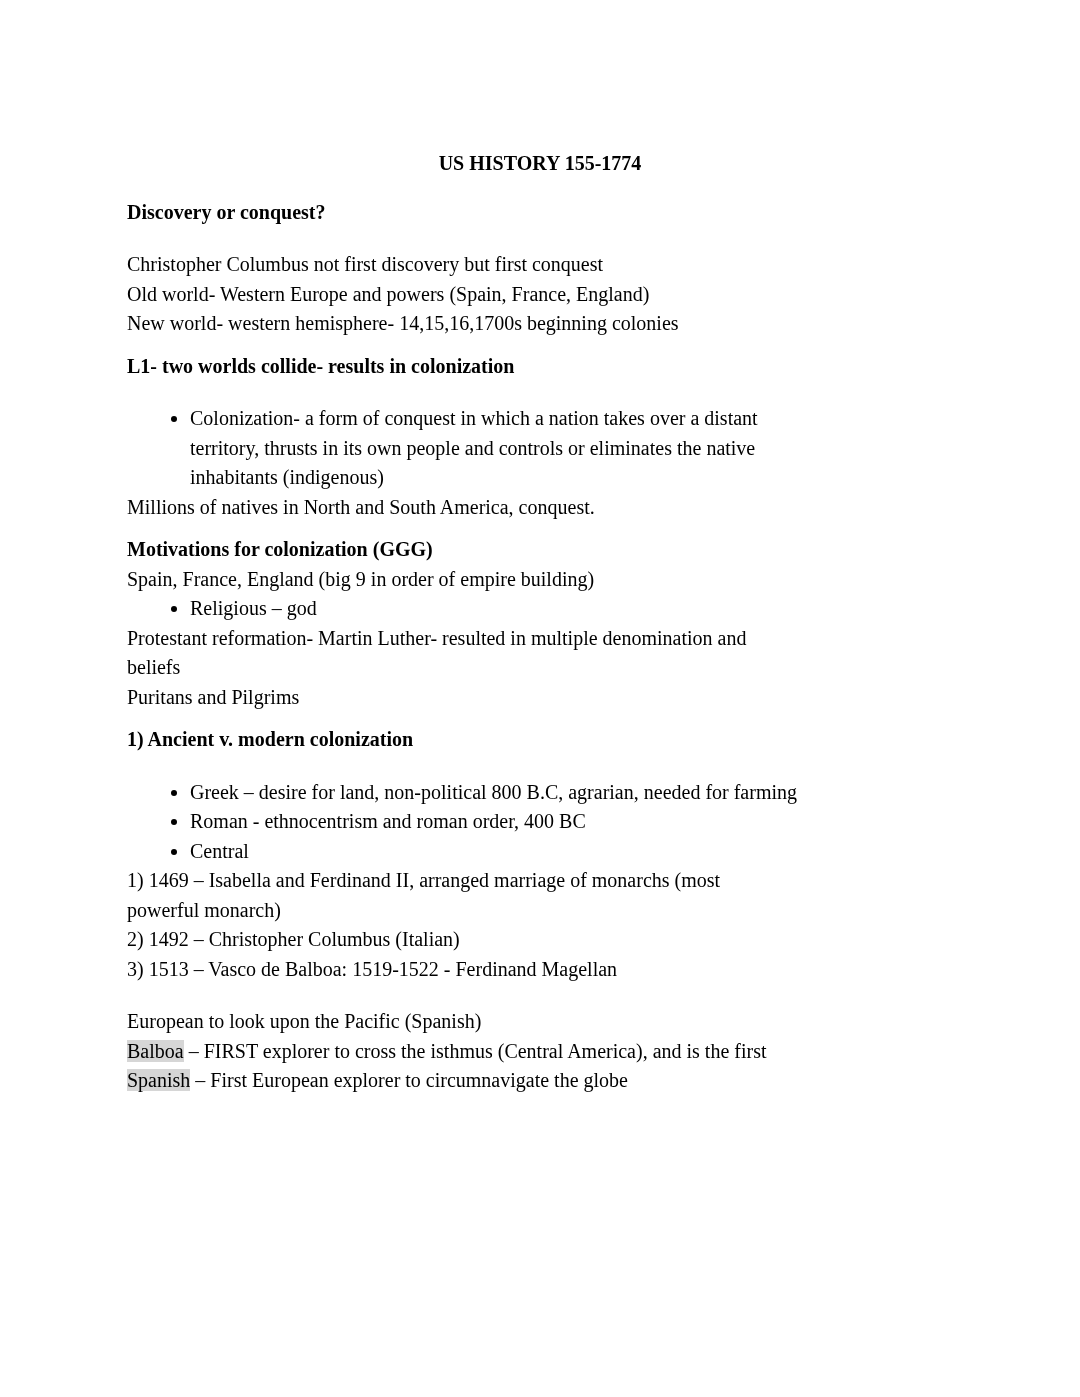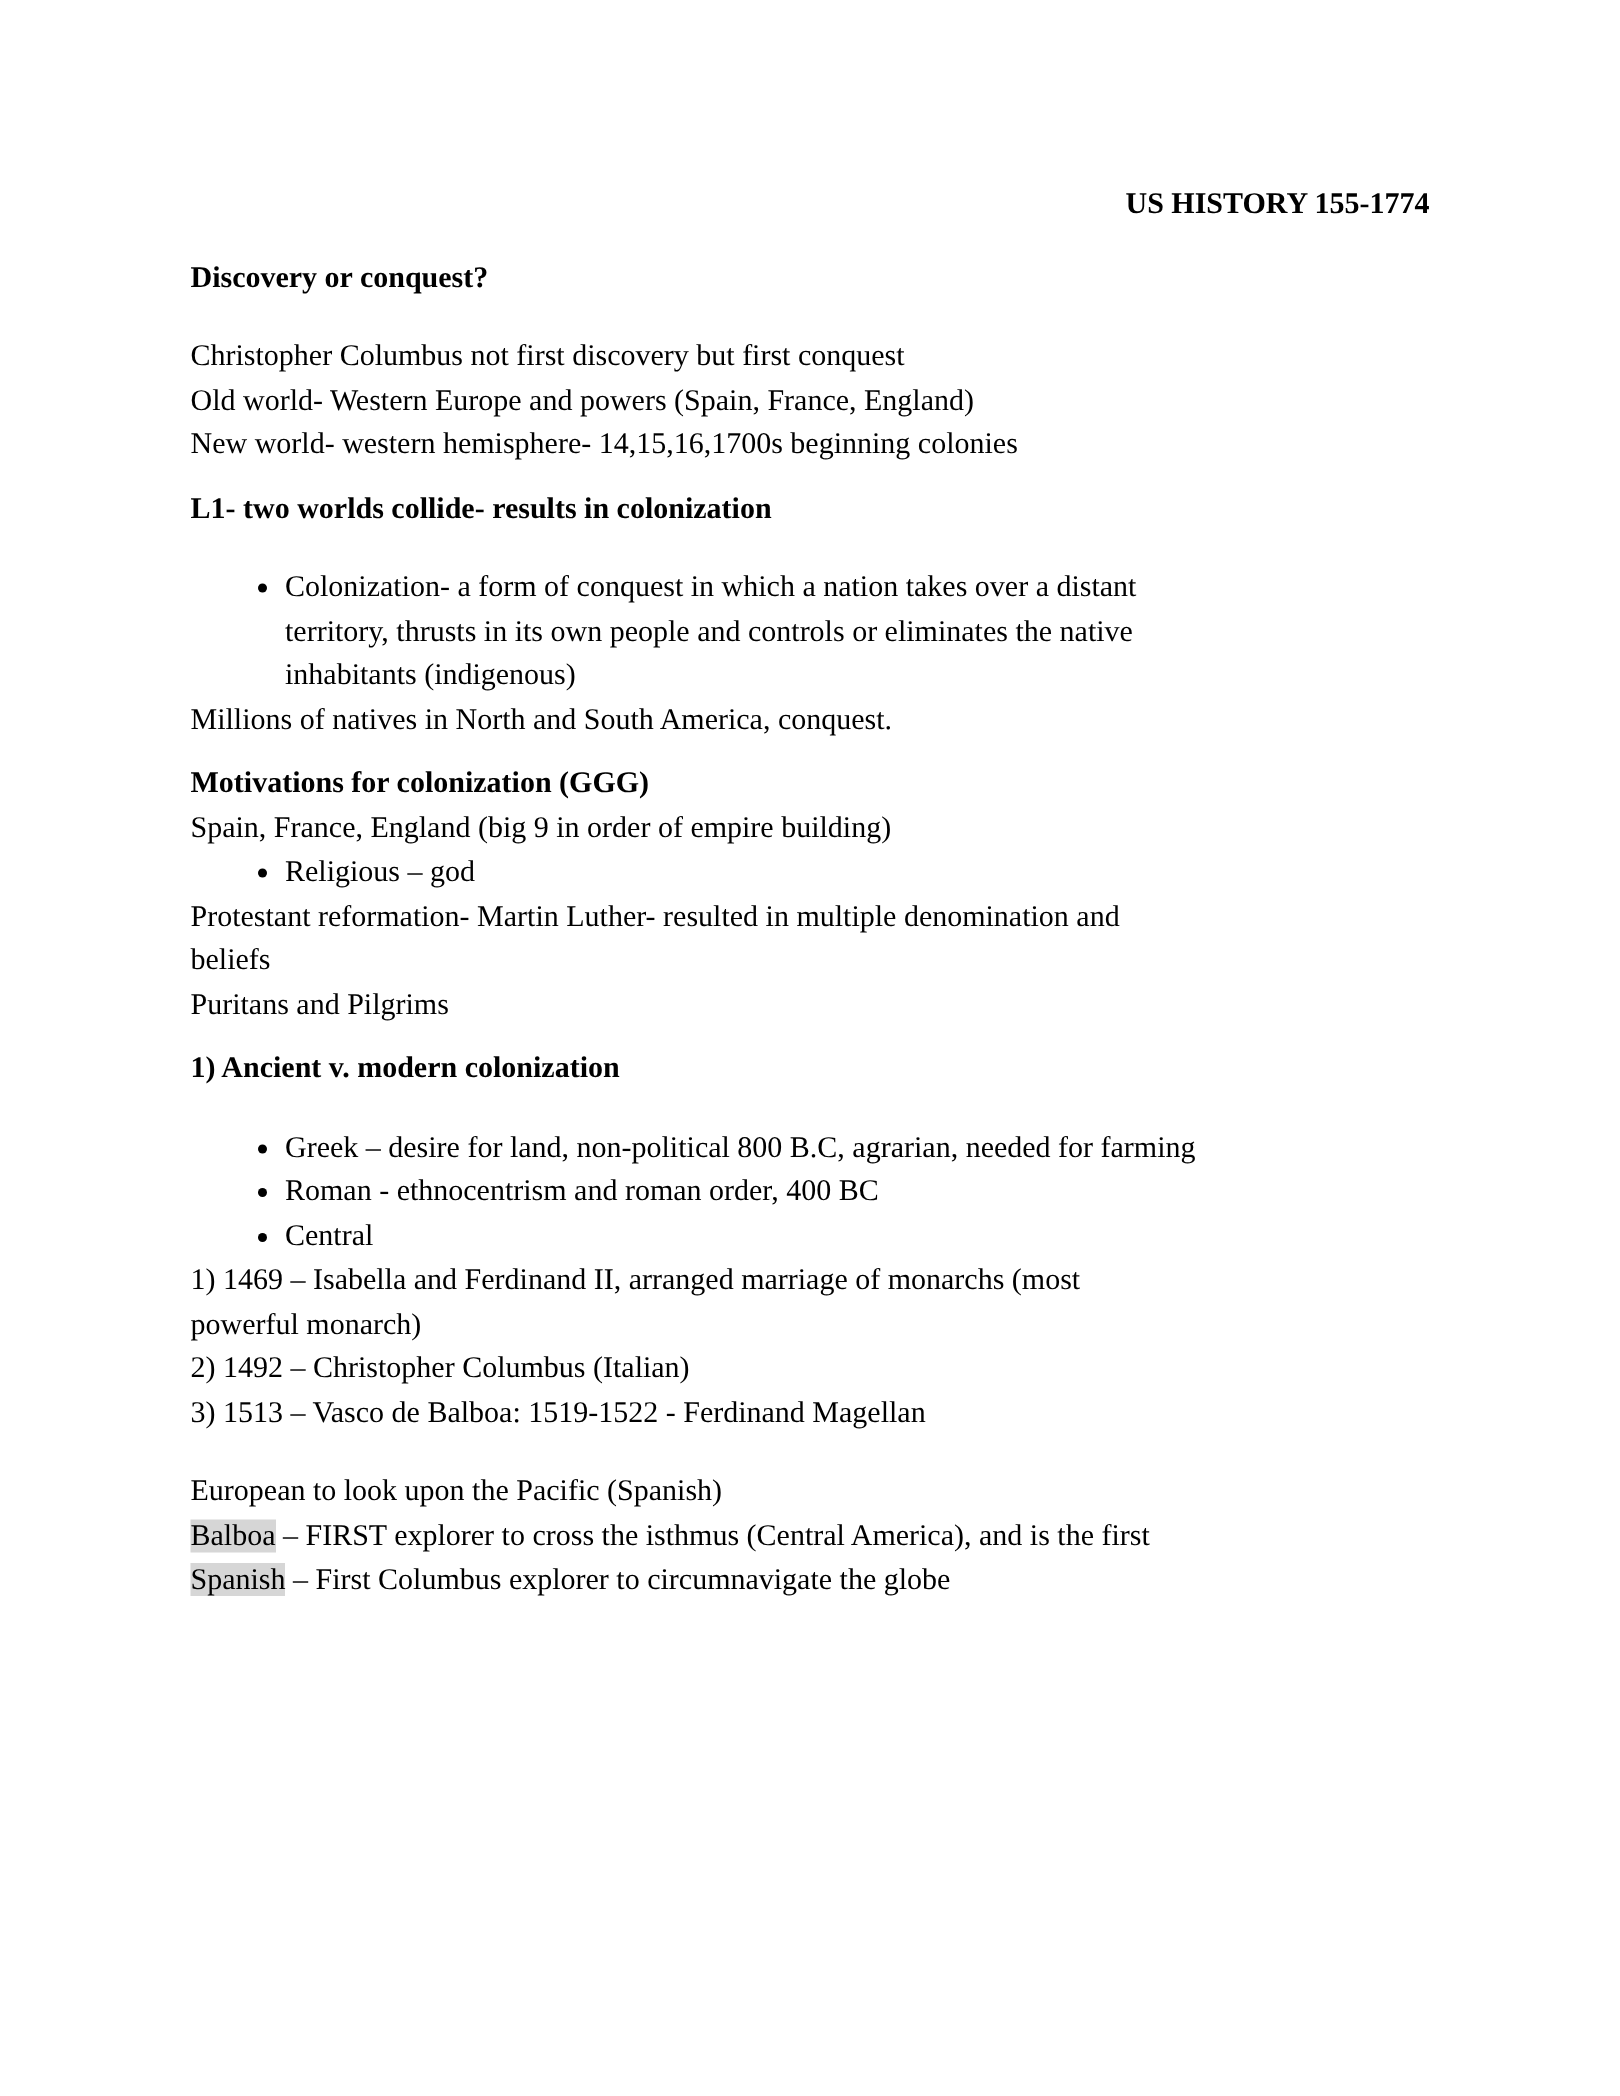--- a/index.html
+++ b/index.html
@@ -20,22 +20,23 @@
     line-height: 29.5px;
     overflow: hidden;
   }
   h1, h2, p, ul {
     margin: 0;
     padding: 0;
     font-size: 20px;
     line-height: 29.5px;
   }
   h1.doc-title {
-    text-align: right;
+    text-align: center;
     font-weight: bold;
+    margin-top: 27px;
   }
   h2.doc-heading {
     font-weight: bold;
     margin-top: 13px;
   }
   h2.doc-heading.first {
     margin-top: 19px;
   }
   .block {
     margin-top: 23px;
@@ -105,16 +106,16 @@
 powerful monarch)
 2) 1492 – Christopher Columbus (Italian)
 3) 1513 – Vasco de Balboa: 1519-1522 - Ferdinand Magellan</p>
 
   <p class="block">
     <span class="line">European to look upon the Pacific (Spanish)</span>
     <span class="line"><span class="hl">Balboa</span><span> – FIRST explorer to cross the isthmus (Central America), and is the first</span></span>
   </p>
 
   <p class="cont">
-    <span class="line"><span class="hl">Spanish</span><span> – First Columbus explorer to circumnavigate the globe</span></span>
+    <span class="line"><span class="hl">Spanish</span><span> – First European explorer to circumnavigate the globe</span></span>
   </p>
 
 </div>
 
 </body></html>

